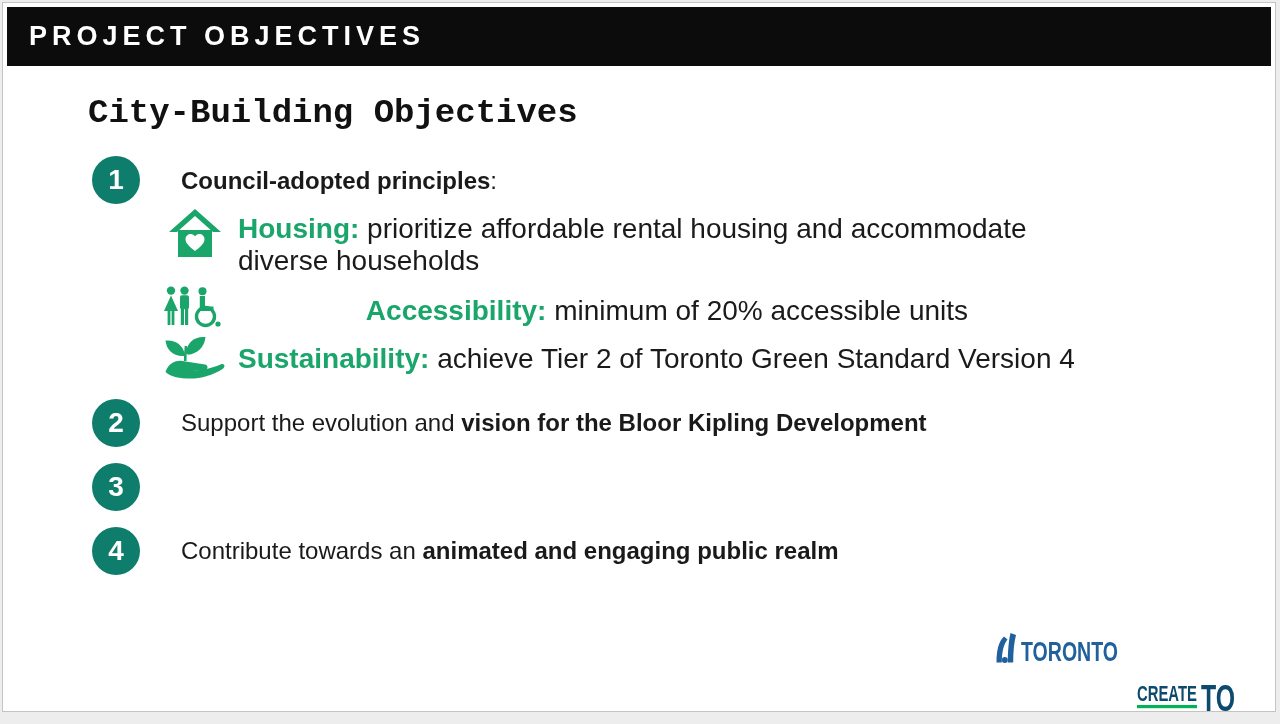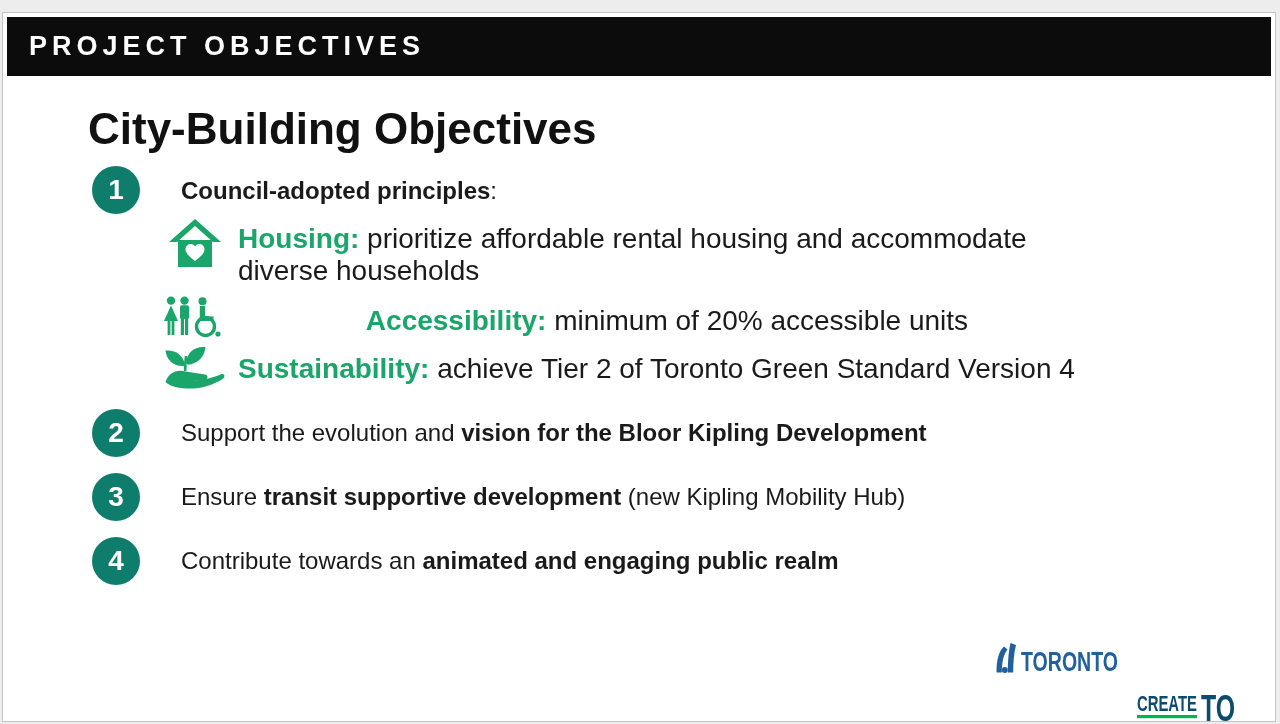--- a/index.html
+++ b/index.html
@@ -11,35 +11,35 @@
     --text:#1a1a1a;
   }
   html,body{margin:0;padding:0;}
   body{
     font-family:"Liberation Sans","DejaVu Sans",sans-serif;
     background:#ededed;
     width:1280px;height:724px;overflow:hidden;
   }
   .canvas{position:relative;width:1280px;height:724px;}
   .slide{
-    position:absolute;left:2px;top:12px;width:1272px;height:708px;
+    position:absolute;left:2px;top:2px;width:1272px;height:708px;
     background:#ffffff;border:1px solid #c4c4c4;
   }
   .header-bar{
     position:absolute;left:4px;top:4px;right:4px;height:59px;
     background:var(--header-bg);
     display:flex;align-items:center;
   }
   .header-title{
     color:#ffffff;font-size:27px;font-weight:bold;
     letter-spacing:5px;padding-left:22px;white-space:nowrap;
   }
   .slide-title{
     position:absolute;left:85px;top:91px;margin:0;
-    font-size:44px;font-weight:bold;color:#111;letter-spacing:0;
+    font-size:34px;font-weight:bold;color:#111;letter-spacing:0;font-family:Liberation Mono, monospace;
   }
   .num-circle{
     position:absolute;left:89px;width:48px;height:48px;border-radius:50%;
     background:var(--accent-teal);color:#fff;
     display:flex;align-items:center;justify-content:center;
     font-size:28px;font-weight:bold;
   }
   .item-text{
     position:absolute;left:162px;
     font-size:24px;color:var(--text);line-height:32px;white-space:nowrap;margin-left:16px;
@@ -107,21 +107,20 @@
         <path d="M22.2 27 C22.2 21 22.6 16 23 12" fill="none" stroke="currentColor" stroke-width="2.6"></path>
         <path d="M2.5 38 C5 30 12 25.8 19.5 27 L42 30.5 C45.4 31 45.4 35.4 42 35.8 L29 37 C40 36.4 50 33.6 57.5 30.4 C61.5 28.8 63 32.8 59.5 35 C50 41.2 38.5 44.6 27 44.6 C17 44.6 8 43 2.5 38 Z"></path>
       </svg>
     </span>
     <div class="sub-text" style="top:340px;"><span class="green-label">Sustainability:</span><span> achieve Tier 2 of Toronto Green Standard Version 4</span></div>
 
     <div class="num-circle" style="top:396px;">2</div>
     <div class="item-text" style="top:404px;"><span>Support the evolution and </span><span class="b">vision for the Bloor Kipling Development</span></div>
 
     <div class="num-circle" style="top:460px;">3</div>
-    <div class="item-text" style="top:468px;"><span>Ensure </span><span class="b">transit supportive development</span><span> (new Kipling Mobility Hub)</span></div>
 
     <div class="num-circle" style="top:524px;">4</div>
     <div class="item-text" style="top:532px;"><span>Contribute towards an </span><span class="b">animated and engaging public realm</span></div>
 
     <div class="logos">
       <span class="toronto-logo">
         <svg width="126" height="36" viewBox="0 0 126 36" aria-hidden="true">
           <g fill="currentColor">
             <path d="M9 4.5 C3.8 9.5 1.5 17.5 1.5 30.5 L6.8 30.5 C6.8 20 8.5 12.5 12.5 7.5 Z"></path>
             <path d="M15.5 1 L21 3 C19 11 18.2 20 18.2 30.5 L12.8 30.5 C12.8 19.5 13.7 8.5 15.5 1 Z"></path>

